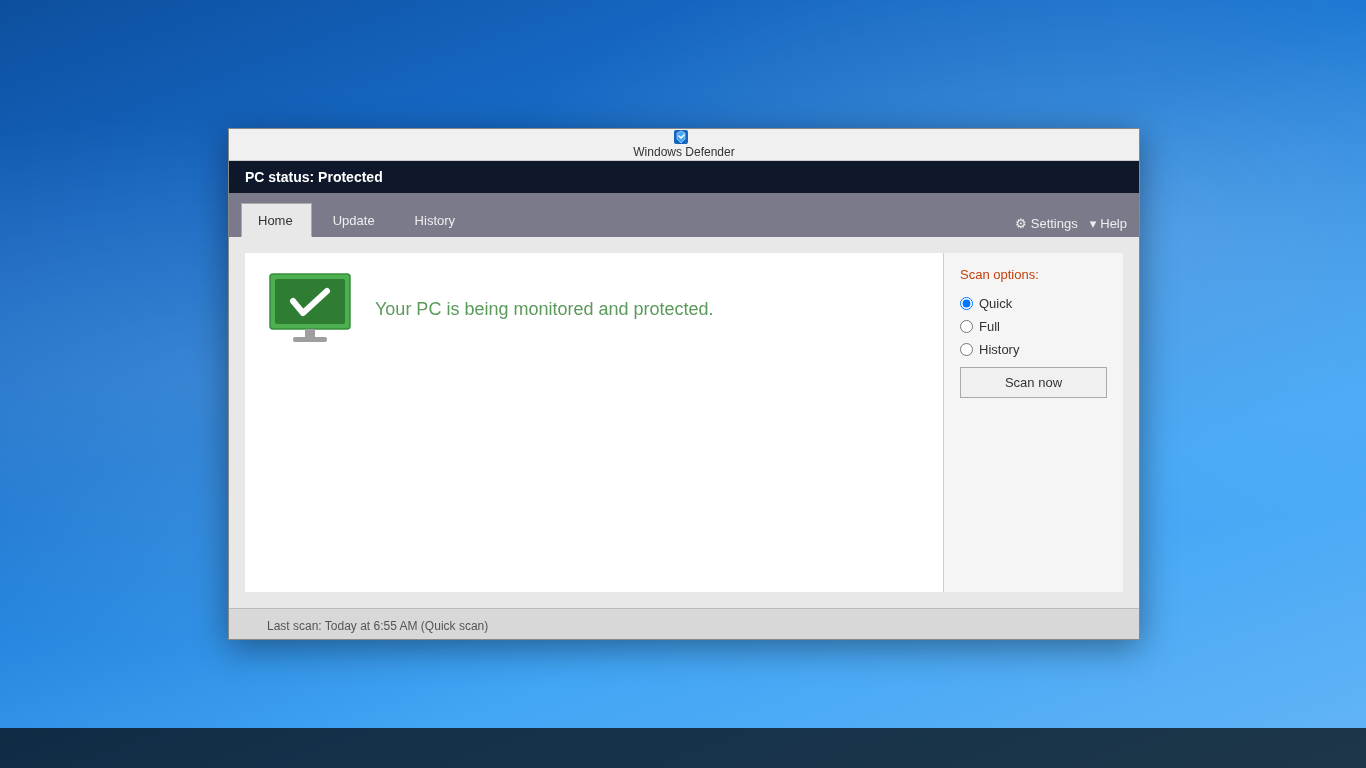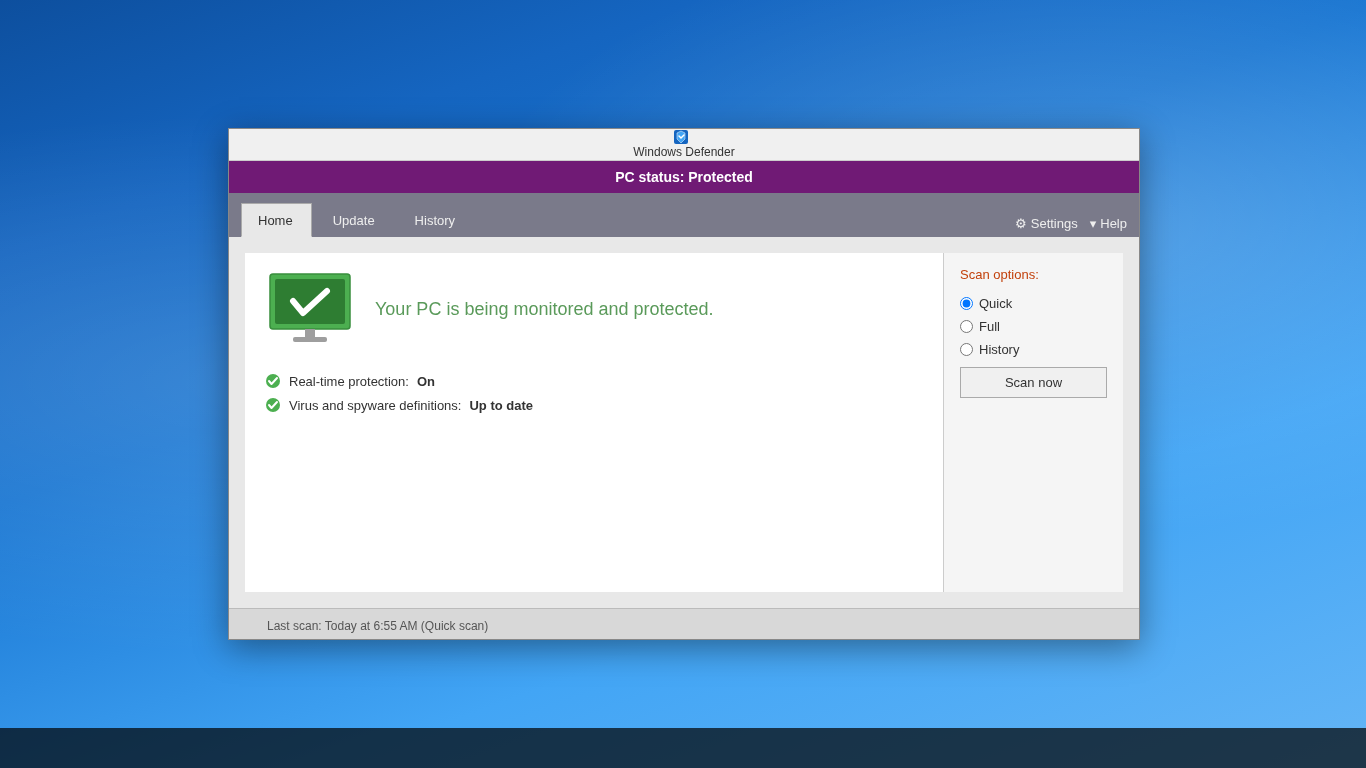--- a/index.html
+++ b/index.html
@@ -67,27 +67,26 @@
       background: transparent;
       cursor: pointer;
       font-size: 11px;
       color: #333;
       display: flex;
       align-items: center;
       justify-content: center;
     }
     
     .status-bar {
-      background: #701a75;
+      background: #0f172a;
       color: #fff;
       font-size: 14px;
       font-weight: 600;
       padding: 8px 16px;
       flex-shrink: 0;
-      text-align: center;
     }
     
     .nav-bar {
       background: #7a7a8a;
       display: flex;
       align-items: flex-end;
       padding: 0 12px;
       flex-shrink: 0;
       height: 44px;
       justify-content: space-between;
@@ -333,38 +332,20 @@
               <rect x="40" y="60" width="10" height="8" fill="#9e9e9e"></rect>
 
               <rect x="28" y="68" width="34" height="5" rx="2" fill="#9e9e9e"></rect>
             </svg>
           </div>
           <div>
             <span style="color:#5a9a5a; font-size:18px;">Your PC is being monitored and protected.</span>
           </div>
         </div>
 
-        <div class="protection-items">
-          <div class="protection-item">
-            <svg class="protection-check" width="16" height="16" viewBox="0 0 16 16">
-              <circle cx="8" cy="8" r="7" fill="#4caf50"></circle>
-              <path d="M4 8 L6.5 11 L12 5" fill="none" stroke="#fff" stroke-width="2" stroke-linecap="round" stroke-linejoin="round"></path>
-            </svg>
-            <span class="protection-label">Real-time protection:</span>
-            <span class="protection-value">On</span>
-          </div>
-          <div class="protection-item">
-            <svg class="protection-check" width="16" height="16" viewBox="0 0 16 16">
-              <circle cx="8" cy="8" r="7" fill="#4caf50"></circle>
-              <path d="M4 8 L6.5 11 L12 5" fill="none" stroke="#fff" stroke-width="2" stroke-linecap="round" stroke-linejoin="round"></path>
-            </svg>
-            <span class="protection-label">Virus and spyware definitions:</span>
-            <span class="protection-value">Up to date</span>
-          </div>
-        </div>
       </div>
 
       <div class="right-panel">
         <div class="scan-options-label">Scan options:</div>
         <div class="radio-group">
           <label class="radio-item">
             <input type="radio" name="scan-type" checked="" style="">
             <span>Quick</span>
           </label>
           <label class="radio-item">

